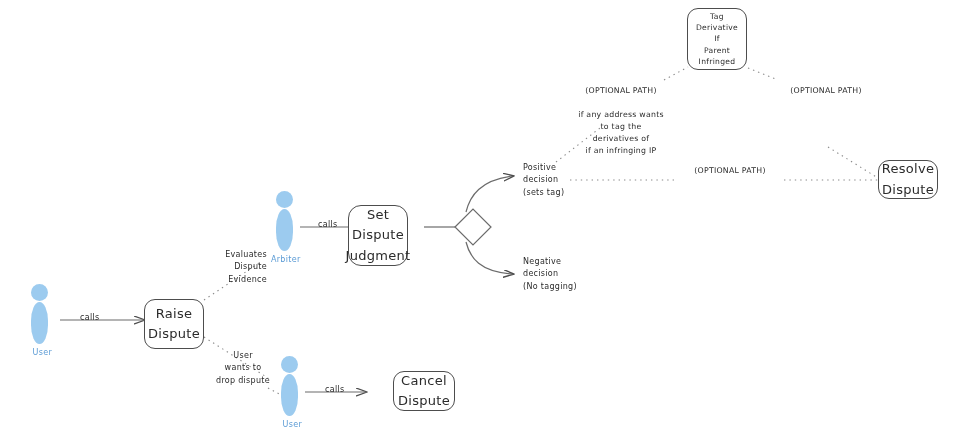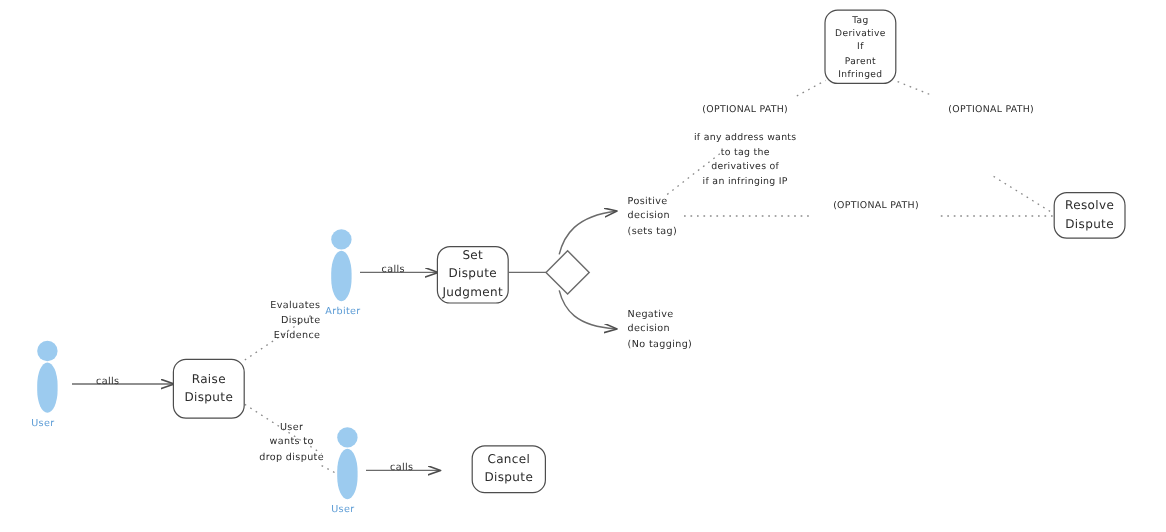--- a/index.html
+++ b/index.html
@@ -30,21 +30,21 @@
     box-sizing: border-box;
     border: 1.4px solid #4d4d4d;
     border-radius: 11px;
     background: #ffffff;
     color: #2b2b2b;
     display: flex;
     align-items: center;
     justify-content: center;
     text-align: center;
     font-family: "DejaVu Sans", sans-serif;
-    font-size: 10px;
+    font-size: 13px;
     line-height: 1.55;
     letter-spacing: 0.3px;
     white-space: pre-line;
   }
   .actor {
     position: absolute;
     width: 26px;
   }
   .actor .head {
     width: 17px;
@@ -55,21 +55,21 @@
   }
   .actor .body {
     width: 17px;
     height: 42px;
     border-radius: 9px / 20px;
     background: #9ccbef;
     margin: 0 auto;
   }
   .actor .caption {
     margin-top: 4px;
-    text-align: left;
+    text-align: right;
     color: #5b9bd5;
     font-size: 8px;
     letter-spacing: 0.3px;
     font-family: "DejaVu Sans", sans-serif;
   }
   .edge-label {
     position: absolute;
     color: #2b2b2b;
     font-size: 8px;
     letter-spacing: 0.3px;
@@ -155,21 +155,21 @@
 
   <div class="actor" style="left:276px; top:356px;">
     <div class="head"></div>
     <div class="body"></div>
     <div class="caption">User</div>
   </div>
 
   <div class="node" style="left:144px; top:299px; width:60px; height:50px;">Raise
 Dispute</div>
 
-  <div class="node" style="left:364px; top:205px; width:60px; height:48px;">Set
+  <div class="node" style="left:348px; top:205px; width:60px; height:61px;border-radius:13px;">Set
 Dispute
 Judgment</div>
 
   <div class="node" style="left:366px; top:371px; width:62px; height:40px;margin-left:27px;">Cancel
 Dispute</div>
 
   <div class="node" style="left:687px; top:8px; width:60px; height:62px; font-size:7.6px; line-height:1.5;">Tag
 Derivative
 If
 Parent

